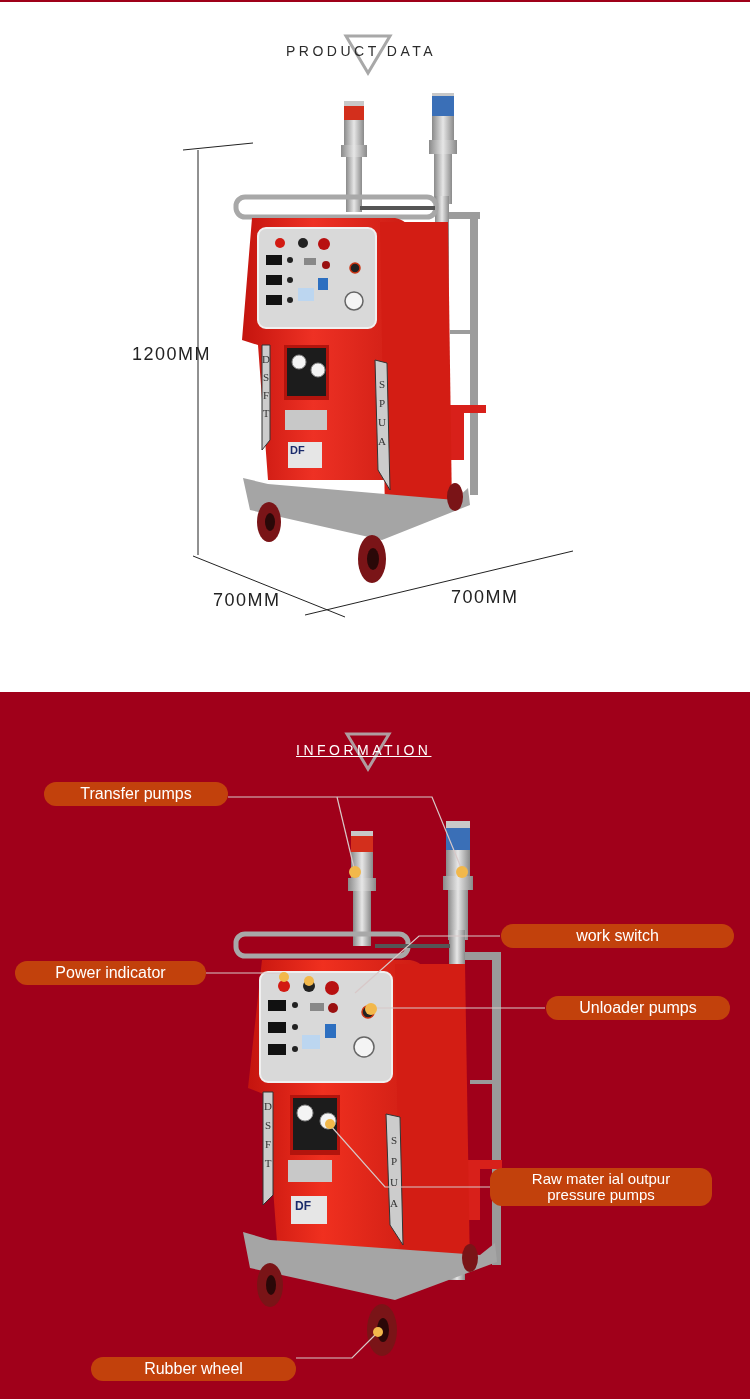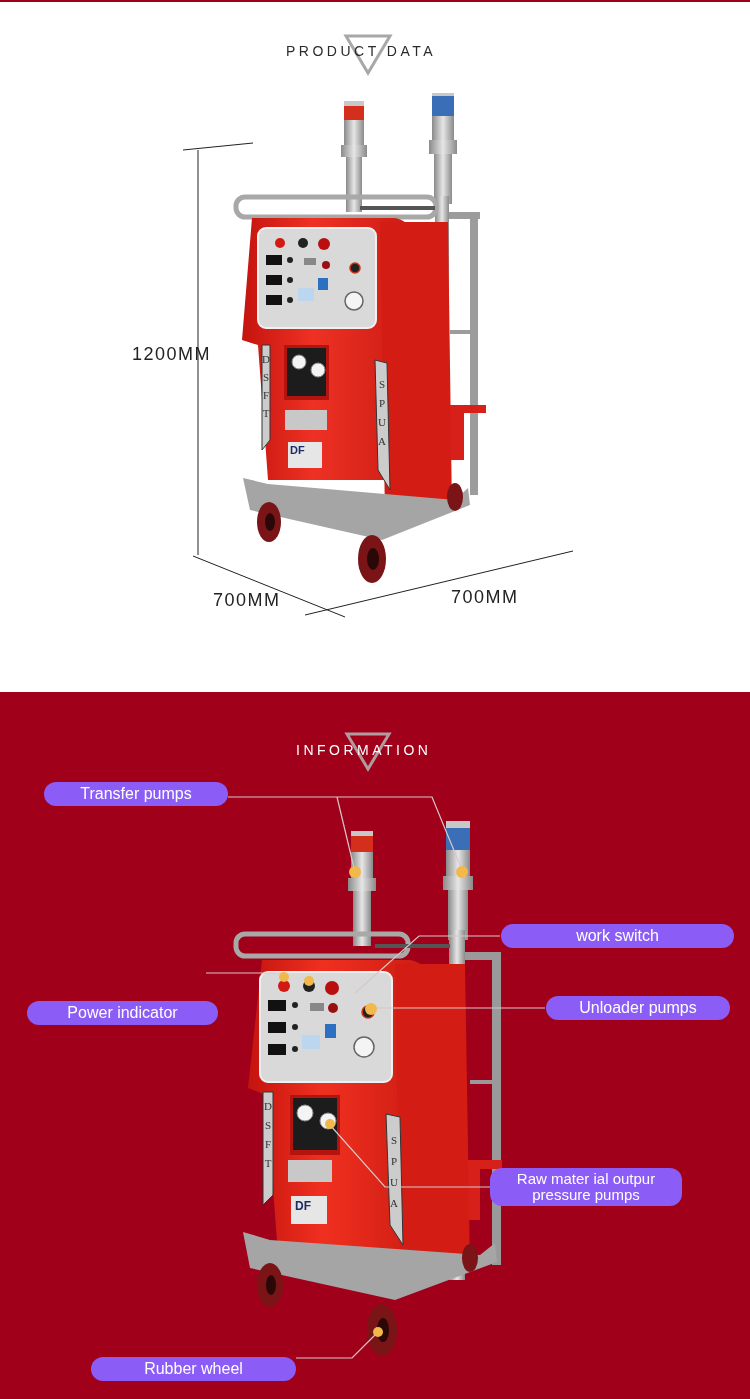--- a/index.html
+++ b/index.html
@@ -2,21 +2,21 @@
 <html><head>
   <meta charset="utf-8">
   <style>
     html, body { margin: 0; padding: 0; }
     body { width: 750px; height: 1399px; position: relative; overflow: hidden; background: #ffffff; font-family: "Liberation Sans", sans-serif; }
     .top-rule { position: absolute; left: 0; top: 0; width: 750px; height: 2px; background: #9f0019; }
     .section-white { position: absolute; left: 0; top: 2px; width: 750px; height: 690px; background: #ffffff; }
     .section-red { position: absolute; left: 0; top: 692px; width: 750px; height: 707px; background: #a0001a; }
     .heading { position: absolute; font-size: 14px; letter-spacing: 3.5px; font-family: "Liberation Sans", sans-serif; white-space: nowrap; }
     .dim-label { position: absolute; font-size: 18px; color: #222; letter-spacing: 1.5px; white-space: nowrap; }
-    .callout { position: absolute; height: 24px; background: #8b5cf6; border-radius: 12px; color: #ffffff; font-size: 16px; display: flex; align-items: center; justify-content: center; text-align: center; line-height: 16px; }
+    .callout { position: absolute; height: 24px; background: #c2410c; border-radius: 12px; color: #ffffff; font-size: 16px; display: flex; align-items: center; justify-content: center; text-align: center; line-height: 16px; }
     .callout.two-line { height: 38px; border-radius: 12px; font-size: 15px; line-height: 16px; flex-direction: column; }
     svg { position: absolute; left: 0; top: 0; }
   </style>
 </head>
 <body>
 
 <div class="top-rule"></div>
 
 <div class="section-white"></div>
 
@@ -116,21 +116,21 @@
 <div style="position:absolute; left:260px; top:350px; width:12px; font-size:11px; line-height:18px; color:#333; font-family:'Liberation Serif',serif; text-align:center; word-break:break-all;">DSFT</div>
 <div style="position:absolute; left:376px; top:375px; width:12px; font-size:11px; line-height:19px; color:#333; font-family:'Liberation Serif',serif; text-align:center; word-break:break-all;">SPUA</div>
 <div style="position:absolute; left:290px; top:444px; font-size:11px; font-weight:bold; color:#1a2b6b;">DF</div>
 
 <div class="section-red"></div>
 
 <div>
   <svg width="750" height="800" style="top:0;">
     <polygon points="347,734 389,734 368,769" fill="none" stroke="#b09ca0" stroke-width="3"></polygon>
   </svg>
-  <div class="heading" style="left:296px; top:742px; color:#ffffff;">INFORMATION</div>
+  <div class="heading" style="left:296px; top:742px; color:#ffffff;text-decoration:underline;">INFORMATION</div>
 </div>
 
 <svg width="750" height="1399" style="top:0;">
   <defs>
     <linearGradient id="steel2" x1="0" x2="1" y1="0" y2="0">
       <stop offset="0" stop-color="#8a8a8a"></stop>
         <stop offset="0.5" stop-color="#e6e6e6"></stop>
         <stop offset="1" stop-color="#8a8a8a"></stop>
     </linearGradient>
     <linearGradient id="redbody2" x1="0" x2="1" y1="0" y2="0">
@@ -221,19 +221,19 @@
     <circle cx="330" cy="1124" r="5"></circle>
     <circle cx="378" cy="1332" r="5"></circle>
   </g>
 </svg>
 <div style="position:absolute; left:262px; top:1097px; width:12px; font-size:11px; line-height:19px; color:#333; font-family:'Liberation Serif',serif; text-align:center; word-break:break-all;">DSFT</div>
 <div style="position:absolute; left:388px; top:1130px; width:12px; font-size:11px; line-height:21px; color:#333; font-family:'Liberation Serif',serif; text-align:center; word-break:break-all;">SPUA</div>
 <div style="position:absolute; left:295px; top:1199px; font-size:12px; font-weight:bold; color:#1a2b6b;">DF</div>
 
 <div class="callout" style="left:44px; top:782px; width:184px;">Transfer pumps</div>
 <div class="callout" style="left:501px; top:924px; width:233px;">work switch</div>
-<div class="callout" style="left:27px; top:961px; width:191px;margin-top:40px;">Power indicator</div>
+<div class="callout" style="left:15px; top:961px; width:191px;">Power indicator</div>
 <div class="callout" style="left:546px; top:996px; width:184px;">Unloader pumps</div>
-<div class="callout two-line" style="left:490px; top:1168px; width:192px;">
+<div class="callout two-line" style="left:490px; top:1168px; width:222px;">
   <span>Raw mater ial outpur</span>
   <span>pressure pumps</span>
 </div>
 <div class="callout" style="left:91px; top:1345px; width:205px;margin-top:12px;">Rubber wheel</div>
 
 </body></html>

